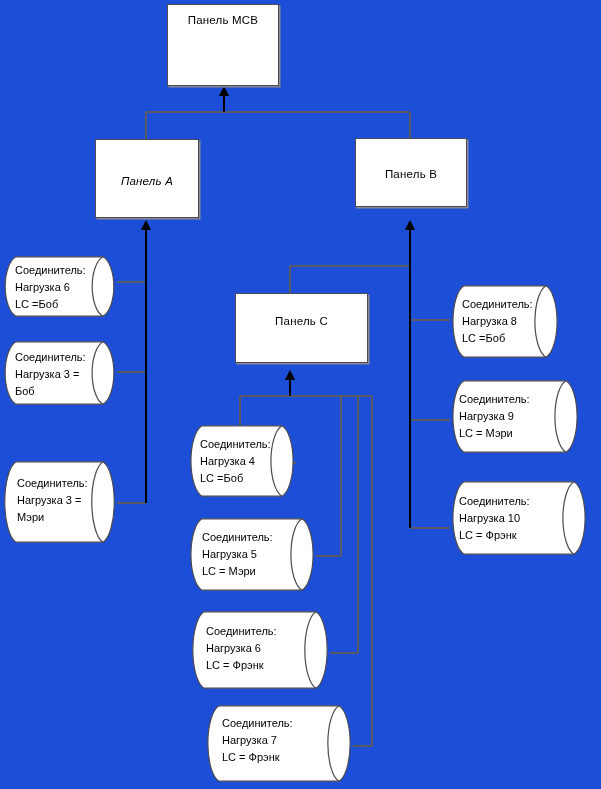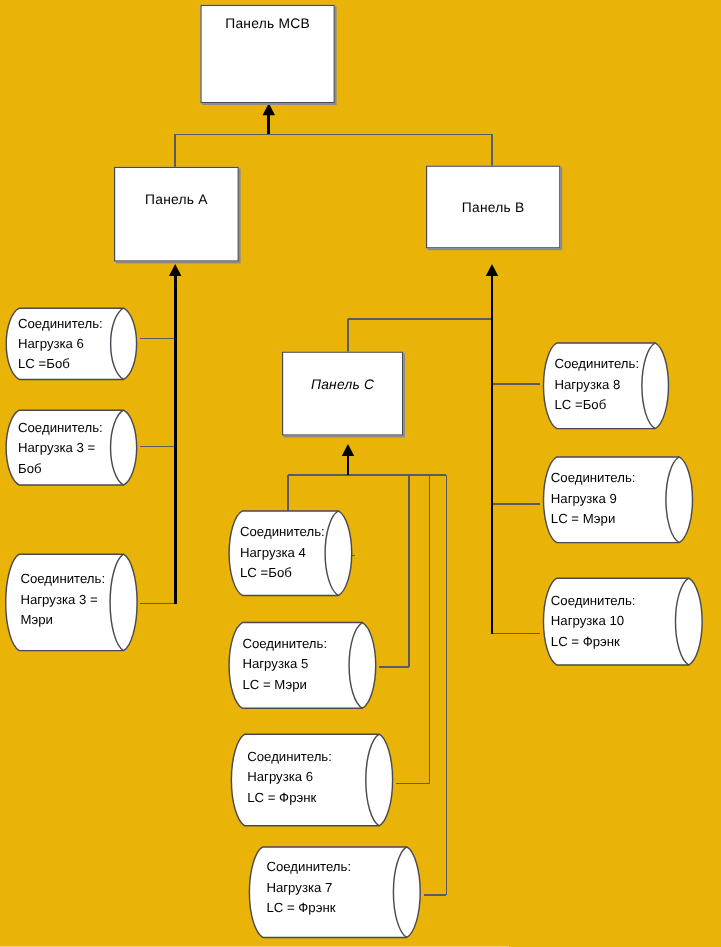--- a/index.html
+++ b/index.html
@@ -8,21 +8,21 @@
     padding: 0;
     background: #ffffff;
   }
   body {
     font-family: "Liberation Sans", sans-serif;
   }
   #canvas {
     position: relative;
     width: 601px;
     height: 789px;
-    background: #eab308;
+    background: #1d4ed8;
     overflow: hidden;
   }
   #wires {
     position: absolute;
     left: 0;
     top: 0;
     width: 601px;
     height: 789px;
   }
   .node {
@@ -103,26 +103,26 @@
         <path d="M410,220 L404.8,230 L415.2,230 Z"></path>
         <path d="M290,370 L284.8,380 L295.2,380 Z"></path>
       </g>
   </svg>
 
   <div id="panels-layer">
       <div class="node panel" style="left: 167px; top: 4px; width: 112px; height: 82px;">
         <div class="label" style="top: 9px;">Панель MCB</div>
       </div>
       <div class="node panel" style="left: 95px; top: 139px; width: 104px; height: 79px;">
-        <div class="label" style="top: 21px;">Панель A</div>
+        <div class="label" style="top: 35px; font-style: italic;">Панель A</div>
       </div>
       <div class="node panel" style="left: 355px; top: 138px; width: 112px; height: 69px;">
         <div class="label" style="top: 29px;">Панель B</div>
       </div>
-      <div class="node panel" style="left: 235px; top: 293px; width: 101px; height: 70px; font-style: italic;">
+      <div class="node panel" style="left: 235px; top: 293px; width: 133px; height: 70px;">
         <div class="label" style="top: 21px;">Панель C</div>
       </div>
     </div>
   <div id="connectors-layer">
       <div class="node cyl" style="left: 2px; top: 256px; width: 115px; height: 61px;">
         <svg width="115" height="61" viewBox="0 0 115 61">
           <path d="M14,0.8 L101,0.8 A14,30.5 0 0 1 101,60.2 L14,60.2 A14,30.5 0 0 1 14,0.8 Z" fill="#ffffff" stroke="#4a4a52" stroke-width="1.2"></path>
           <path d="M101,0.8 A14,30.5 0 0 0 101,60.2" fill="none" stroke="#4a4a52" stroke-width="1.2"></path>
         </svg>
         <div class="ctext" style="left: 13px; top: 6px;"><div>Соединитель:</div><div>Нагрузка 6</div><div>LC =Боб</div></div>

